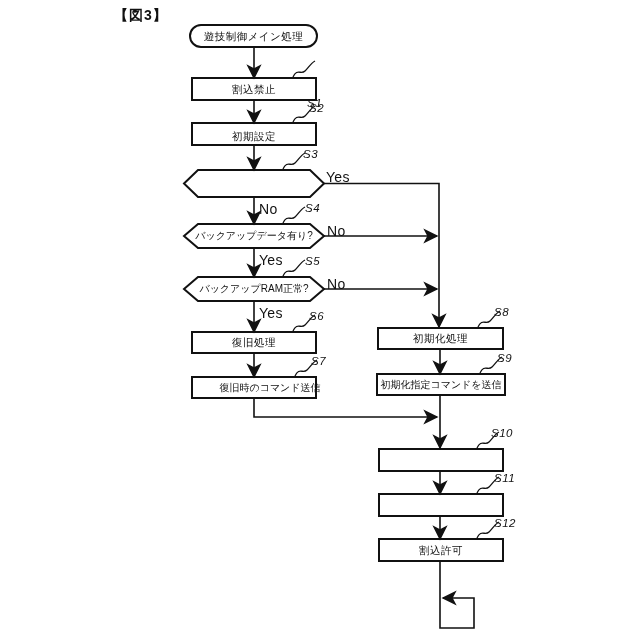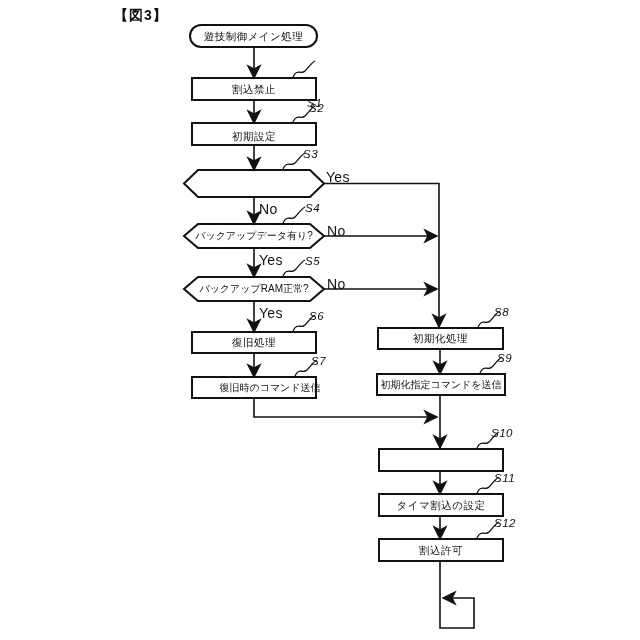--- a/index.html
+++ b/index.html
@@ -96,21 +96,20 @@
 
   <div class="node-text" style="left:190px;top:25px;width:127px;height:22px;">遊技制御メイン処理</div>
   <div class="node-text" style="left:192px;top:78px;width:124px;height:22px;">割込禁止</div>
   <div class="node-text" style="left:192px;top:119px;width:124px;height:34px;">初期設定</div>
   <div class="node-text small" style="left:184px;top:224px;width:140px;height:24px;">バックアップデータ有り?</div>
   <div class="node-text small" style="left:184px;top:277px;width:140px;height:24px;">バックアップRAM正常?</div>
   <div class="node-text" style="left:192px;top:332px;width:124px;height:21px;">復旧処理</div>
   <div class="node-text small" style="left:192px;top:377px;width:124px;height:21px;padding-left:16px;">復旧時のコマンド送信</div>
   <div class="node-text" style="left:378px;top:328px;width:125px;height:21px;">初期化処理</div>
   <div class="node-text small" style="left:377px;top:374px;width:128px;height:21px;">初期化指定コマンドを送信</div>
-  <div class="node-text" style="left:379px;top:494px;width:124px;height:22px;">タイマ割込の設定</div>
   <div class="node-text" style="left:379px;top:539px;width:124px;height:22px;">割込許可</div>
 
   <div class="step-id" style="left:307px;top:57px;margin-top:40px;">S1</div>
   <div class="step-id" style="left:309px;top:102px;">S2</div>
   <div class="step-id" style="left:303px;top:148px;">S3</div>
   <div class="step-id" style="left:305px;top:202px;">S4</div>
   <div class="step-id" style="left:305px;top:255px;">S5</div>
   <div class="step-id" style="left:309px;top:310px;">S6</div>
   <div class="step-id" style="left:311px;top:355px;">S7</div>
   <div class="step-id" style="left:494px;top:306px;font-style:italic;">S8</div>

